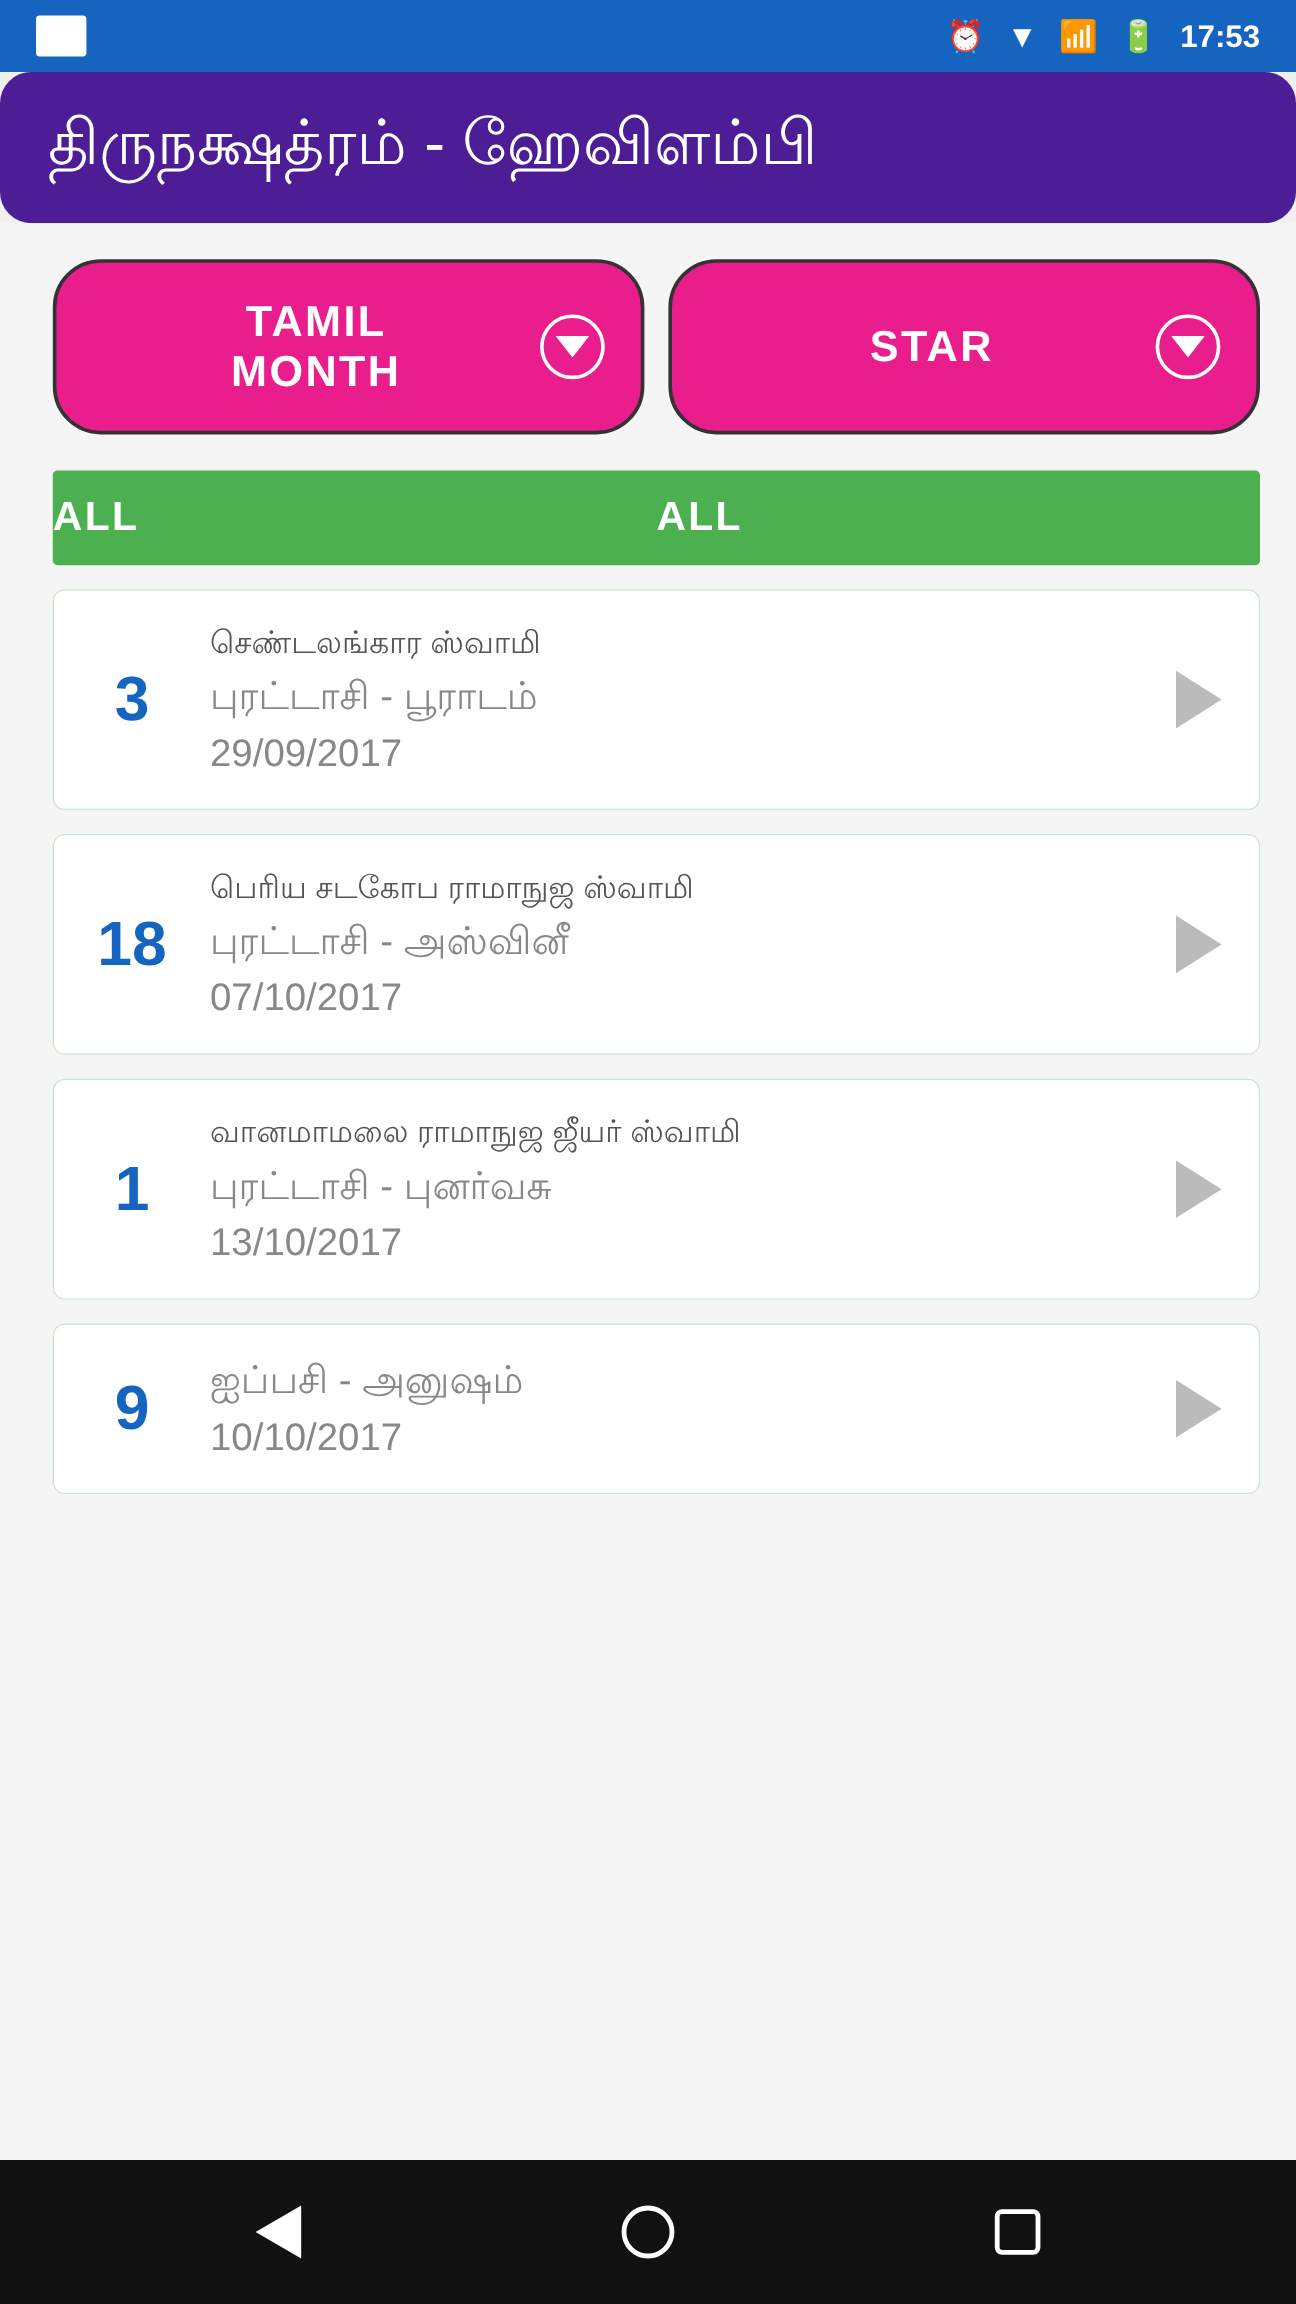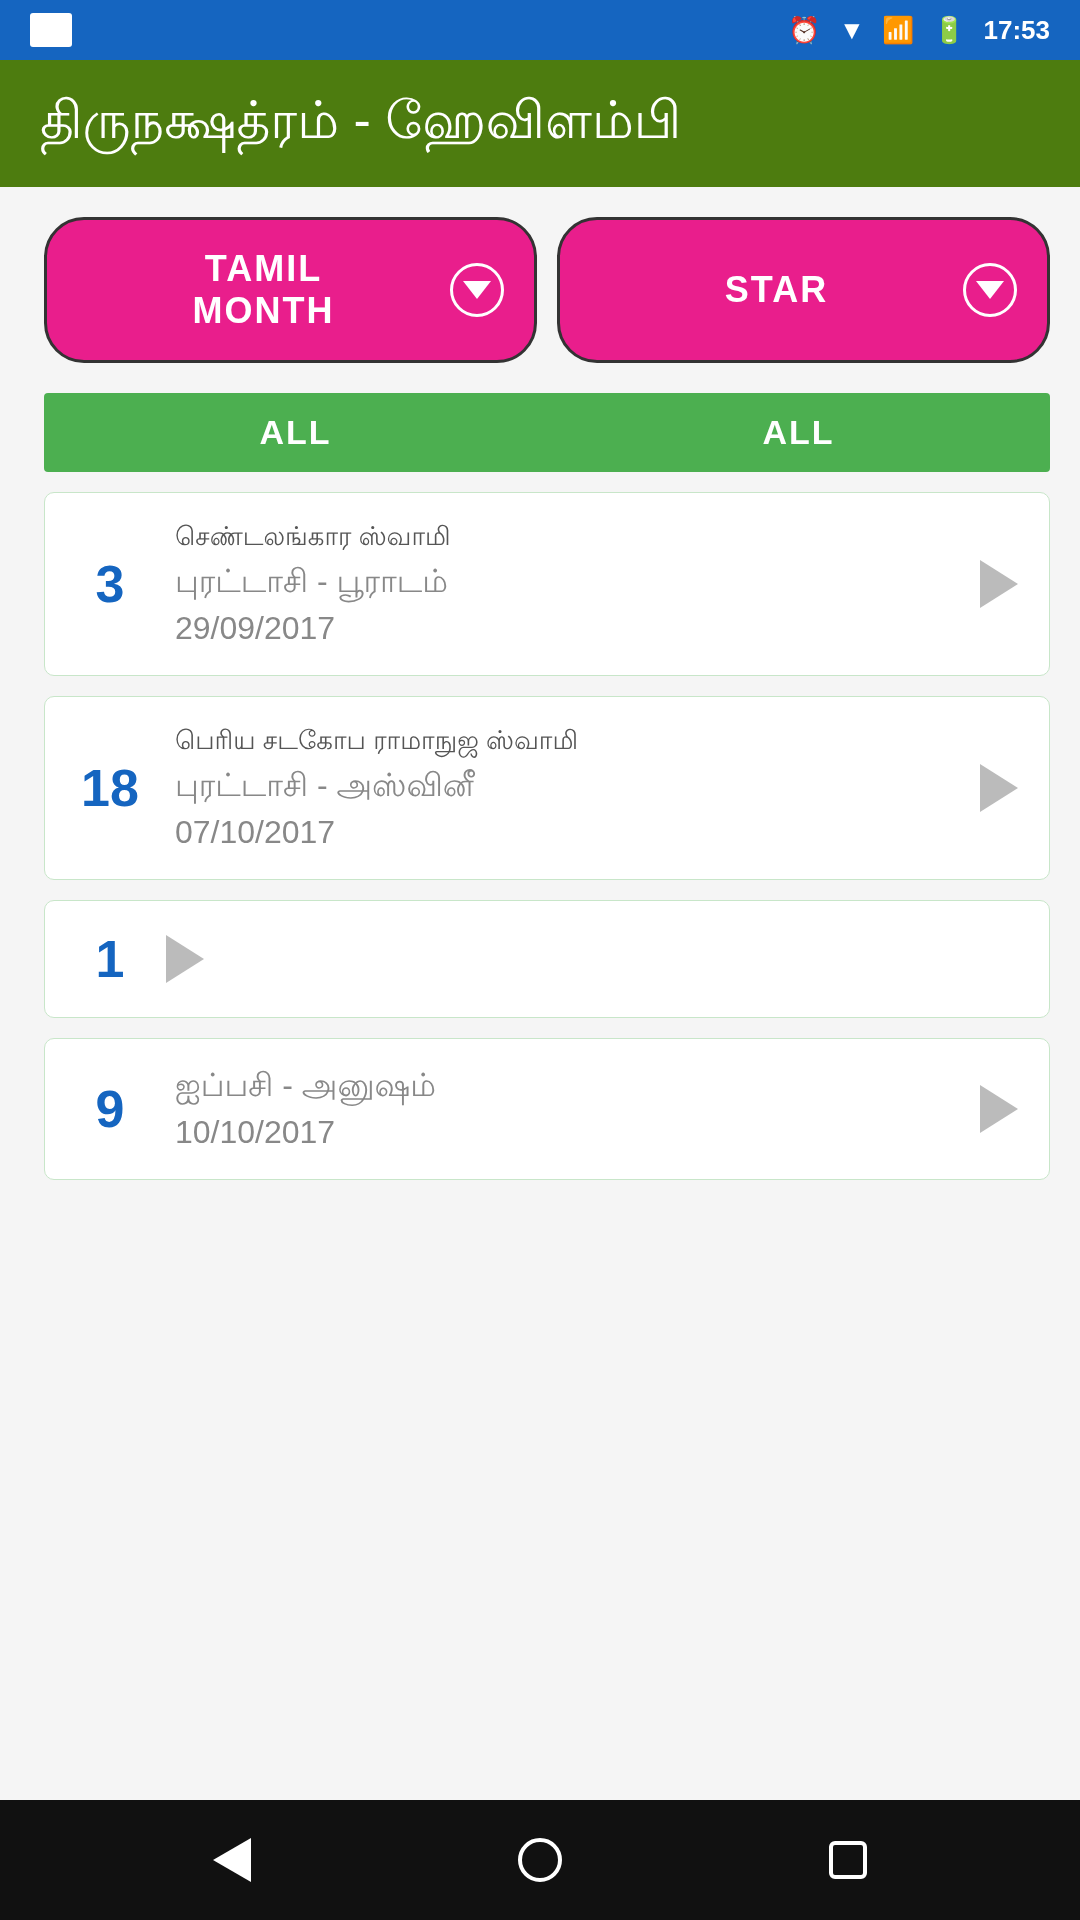--- a/index.html
+++ b/index.html
@@ -30,22 +30,23 @@
       display: flex;
       align-items: center;
       gap: 18px;
       color: white;
       font-size: 26px;
       font-weight: bold;
     }
 
     
     .app-header {
-      background: #4d7c0f;
+      background: #4c1d95;
       padding: 30px 40px;
+      border-radius: 26px;
     }
     .app-header-title {
       color: white;
       font-size: 52px;
       font-weight: 500;
     }
 
     
     .main-content {
       flex: 1;
@@ -98,21 +99,21 @@
 
     
     .column-headers {
       background: #4CAF50;
       display: flex;
       border-radius: 4px;
       margin-bottom: 20px;
     }
     .col-header {
       flex: 1;
-      text-align: center;
+      text-align: left;
       color: white;
       font-size: 34px;
       font-weight: bold;
       padding: 20px 0;
       letter-spacing: 2px;
     }
 
     
     .list-item {
       background: white;
@@ -299,20 +300,25 @@
         <div class="item-sub">புரட்டாசி - அஸ்வினீ</div>
         <div class="item-date">07/10/2017</div>
       </div>
       <div class="item-arrow">
         <div class="arrow-right"></div>
       </div>
     </div>
 
     <div class="list-item">
       <div class="item-number">1</div>
+      <div class="item-details">
+        <div class="item-name">வானமாமலை ராமாநுஜ ஜீயர் ஸ்வாமி</div>
+        <div class="item-sub">புரட்டாசி - புனர்வசு</div>
+        <div class="item-date">13/10/2017</div>
+      </div>
       <div class="item-arrow">
         <div class="arrow-right"></div>
       </div>
     </div>
 
     <div class="list-item">
       <div class="item-number">9</div>
       <div class="item-details">
         <div class="item-sub">ஐப்பசி - அனுஷம்</div>
         <div class="item-date">10/10/2017</div>

